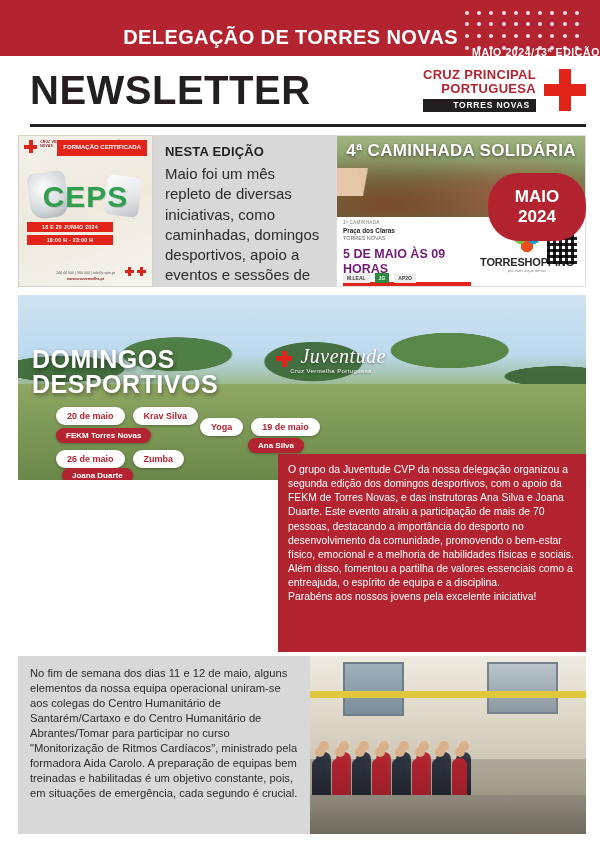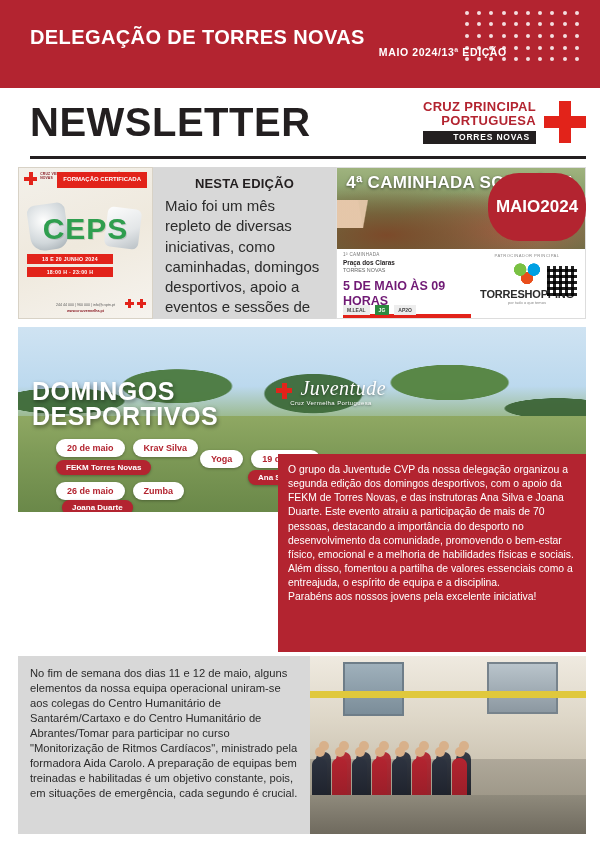--- a/index.html
+++ b/index.html
@@ -10,25 +10,26 @@
     background: #ffffff;
     font-family: "Liberation Sans", sans-serif;
     color: #231f20;
     overflow: hidden;
     position: relative;
   }
 
   
   .header-bar {
     position: relative;
-    height: 88px;
+    height: 56px;
     background: #b32430;
     display: flex;
     align-items: flex-start;
     overflow: hidden;
+    justify-content: flex-end;
   }
   .header-title {
     color: #ffffff;
     font-size: 20px;
     font-weight: bold;
     letter-spacing: 0.4px;
     margin: 26px 0 0 30px;
     white-space: nowrap;
   }
   .header-edition {
@@ -191,21 +192,21 @@
   .ceps-crosses i::before { left:3px; top:0; width:3px; height:9px; }
   .ceps-crosses i::after { top:3px; left:0; width:9px; height:3px; }
 
   .edicao-box {
     flex: 1 1 auto;
     background: #d8d8d8;
     padding: 9px 12px;
     overflow: hidden;
   }
   .edicao-title {
-    text-align: center;
+    text-align: left;
     font-weight: bold;
     font-size: 13px;
     color: #231f20;
     margin-bottom: 5px;
     letter-spacing: .2px;
   }
   .edicao-text {
     font-size: 15px;
     line-height: 1.35;
     color: #2b2b2b;
@@ -300,21 +301,21 @@
   .cam-partners .p {
     background:#ededed; padding:2px 4px; font-weight:bold; color:#444; font-size:5px;
   }
   .cam-partners .jg { background:#2b8a3e; color:#fff; }
   .maio-badge {
     position: absolute;
     right: 14px; top: 173px;
     width: 98px; height: 68px;
     background: #b32430;
     color: #ffffff;
-    display: flex; flex-direction: row;
+    display: flex; flex-direction: column;
     align-items: center; justify-content: center;
     font-size: 17px; font-weight: bold;
     line-height: 1.15;
     z-index: 6;
     border-radius: 31px;
   }
 
   
   .row2 {
     margin: 8px 14px 0 18px;

